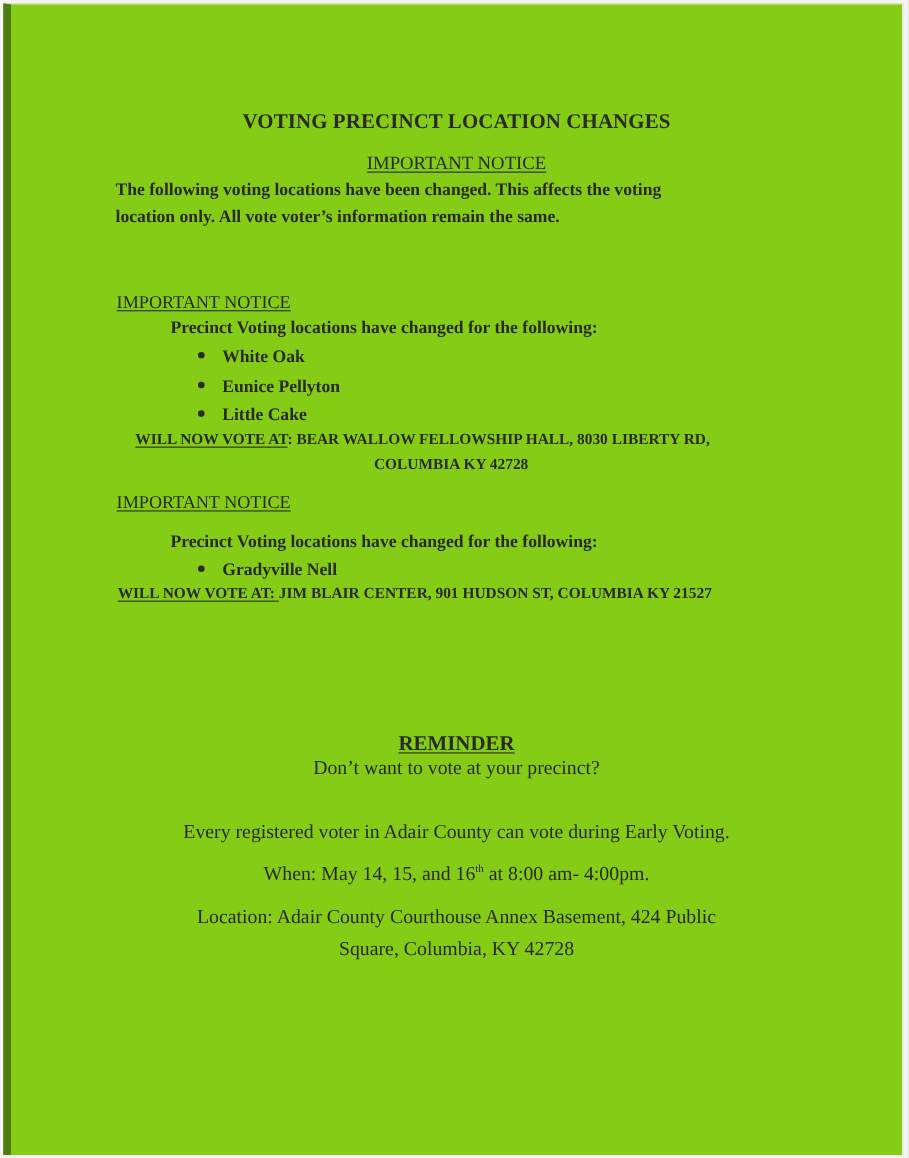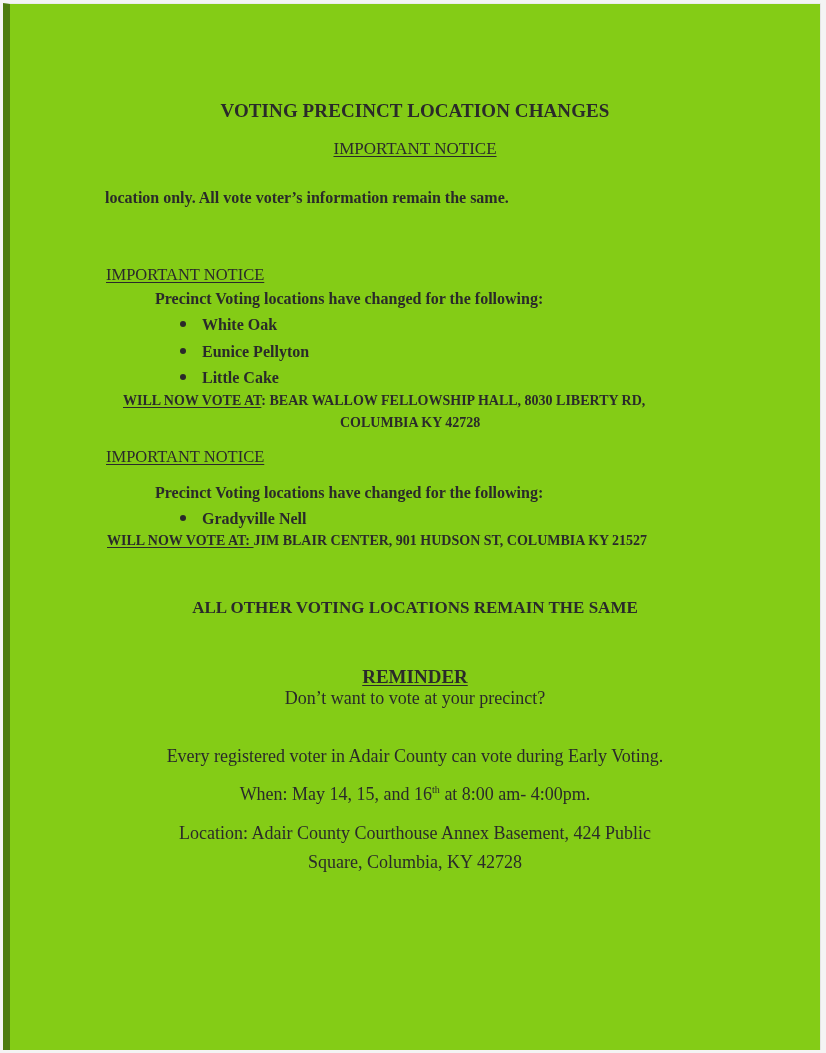--- a/index.html
+++ b/index.html
@@ -94,20 +94,21 @@
 <body>
 
 <div class="page">
 
   <div class="abs center title">VOTING PRECINCT LOCATION CHANGES</div>
 
   <div class="abs center sub-notice">
     <span class="u">IMPORTANT NOTICE</span>
   </div>
 
+  <div class="abs intro" style="top:160px;">The following voting locations have been changed. This affects the voting</div>
   <div class="abs intro" style="top:185px;">location only. All vote voter’s information remain the same.</div>
 
   <div>
     <div class="abs notice-label" style="top:261px;">
       <span class="u">IMPORTANT NOTICE</span>
     </div>
     <div class="abs precinct-lead" style="top:286px;">Precinct Voting locations have changed for the following:</div>
     <div class="abs bullet-item" style="top:312px;">
       <span class="dot"></span><span>White Oak</span>
     </div>
@@ -129,21 +130,20 @@
     </div>
     <div class="abs precinct-lead" style="top:480px;">Precinct Voting locations have changed for the following:</div>
     <div class="abs bullet-item" style="top:506px;">
       <span class="dot"></span><span>Gradyville Nell</span>
     </div>
     <div class="abs vote-at" style="top:529px; left:97px;">
       <span class="u">WILL NOW VOTE AT: </span><span>JIM BLAIR CENTER, 901 HUDSON ST, COLUMBIA KY 21527</span>
     </div>
   </div>
 
-  <div class="abs center remain">ALL OTHER VOTING LOCATIONS REMAIN THE SAME</div>
 
   <div>
     <div class="abs center reminder">
       <span class="u">REMINDER</span>
     </div>
     <div class="abs center rem-line" style="top:684px;">Don’t want to vote at your precinct?</div>
     <div class="abs center rem-line" style="top:742px;">Every registered voter in Adair County can vote during Early Voting.</div>
     <div class="abs center rem-line" style="top:780px;">
       <span>When: May 14, 15, and 16</span><sup>th</sup><span> at 8:00 am- 4:00pm.</span>
     </div>

